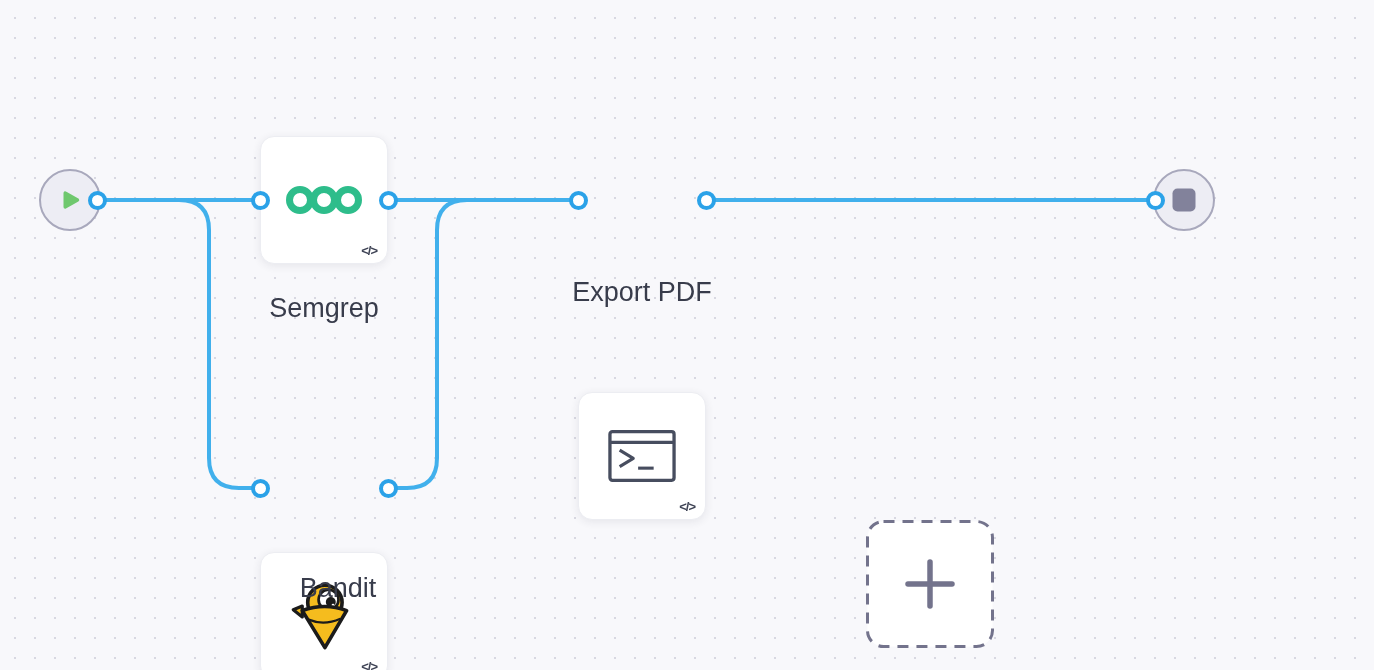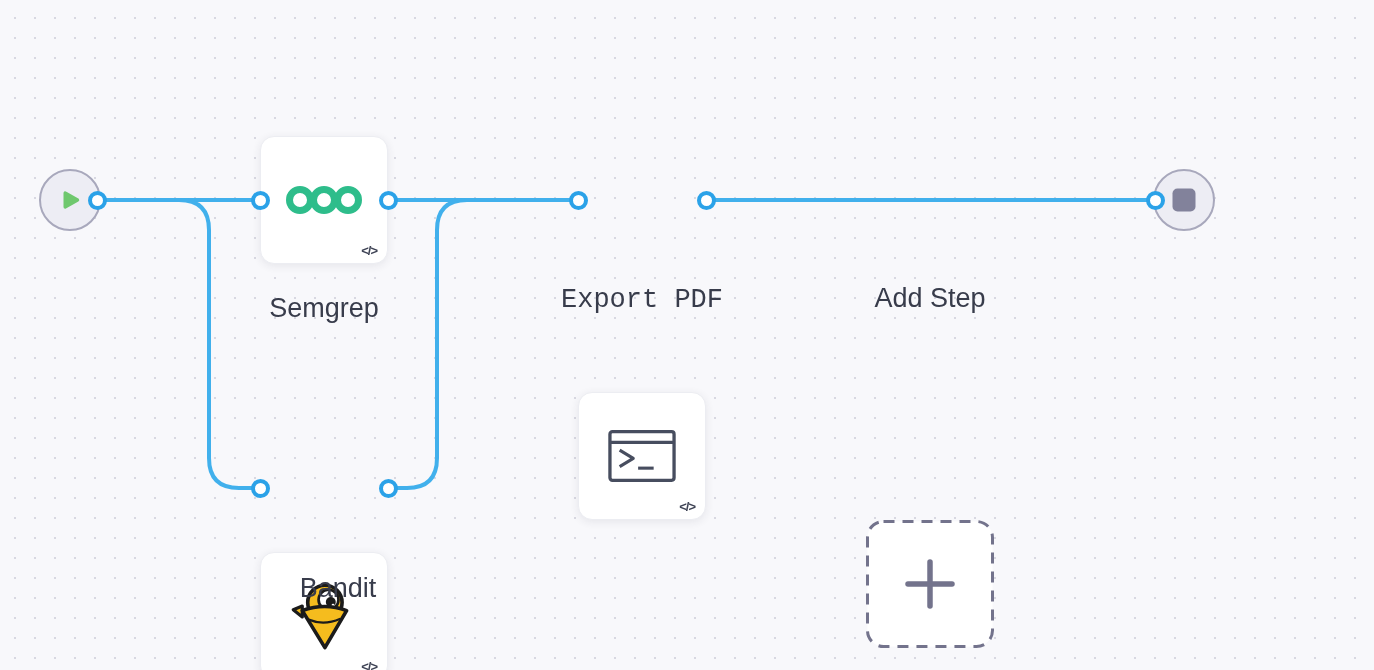--- a/index.html
+++ b/index.html
@@ -88,32 +88,31 @@
 
   <div class="node box" style="left:578px;top:136px;">
     <svg width="68" height="54" viewBox="0 0 70 54">
       <rect x="2" y="2" width="66" height="50" rx="2.5" fill="none" stroke="#474d5f" stroke-width="3.4"></rect>
       <line x1="2" y1="13" x2="68" y2="13" stroke="#474d5f" stroke-width="3.4"></line>
       <path d="M12 21 L26 29.5 L12 38" fill="none" stroke="#474d5f" stroke-width="3.2" stroke-linejoin="round"></path>
       <line x1="31" y1="39.5" x2="47" y2="39.5" stroke="#474d5f" stroke-width="3.2"></line>
     </svg>
     <span class="badge">&lt;/&gt;</span>
   </div>
-  <div class="label" style="left:512px;top:284px;font-family:Liberation Mono, monospace;">Export PDF</div>
+  <div class="label" style="left:512px;top:276px;">Export PDF</div>
 
   <div class="node addstep" style="left:866px;top:136px;">
     <svg width="128" height="128">
       <rect x="1.5" y="1.5" width="125" height="125" rx="16" fill="#ffffff" stroke="#73738c" stroke-width="3" stroke-dasharray="11 8"></rect>
     </svg>
     <svg class="plus" width="52" height="52" viewBox="0 0 52 52">
       <line x1="26" y1="4" x2="26" y2="48" stroke="#73738c" stroke-width="5.5" stroke-linecap="round"></line>
       <line x1="4" y1="26" x2="48" y2="26" stroke="#73738c" stroke-width="5.5" stroke-linecap="round"></line>
     </svg>
   </div>
-  <div class="label" style="left:800px;top:282px;">Add Step</div>
 
   <div class="node" style="left:1153px;top:169px;">
     <div class="circle-node">
       <svg width="24" height="24" viewBox="0 0 24 24">
         <rect x="0.5" y="0.5" width="23" height="23" rx="5" fill="#82829b"></rect>
       </svg>
     </div>
   </div>
 
   <div class="port" style="left:87.5px;top:190.5px;"></div>

